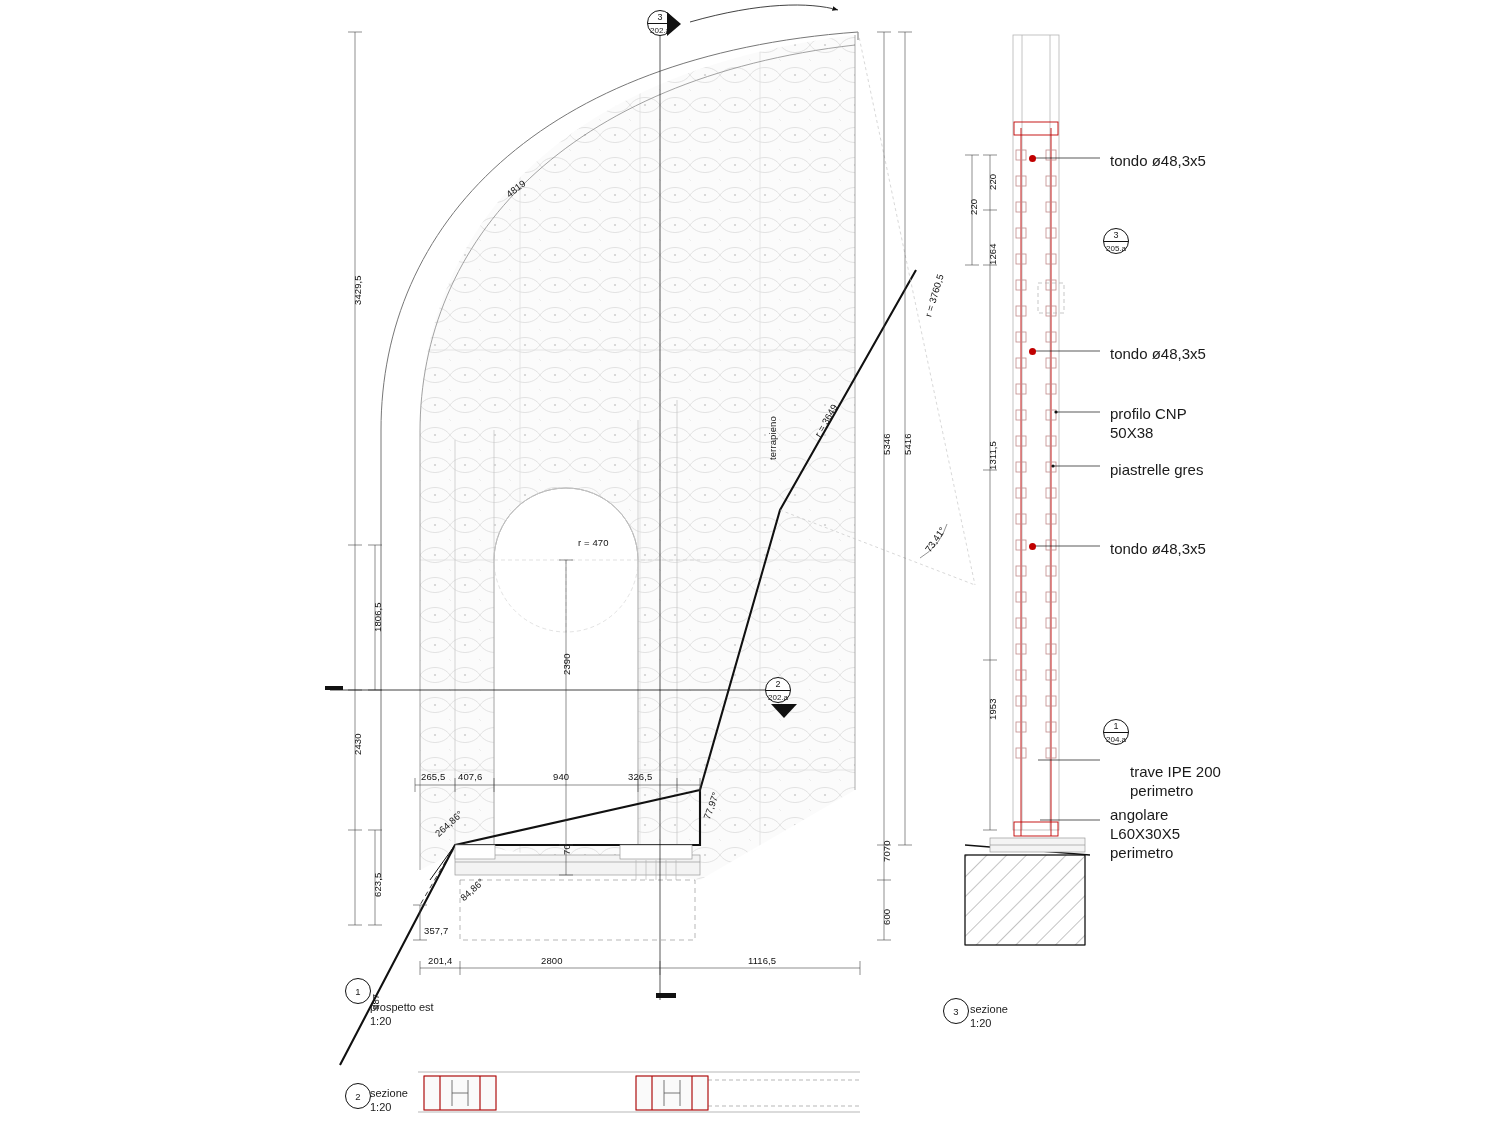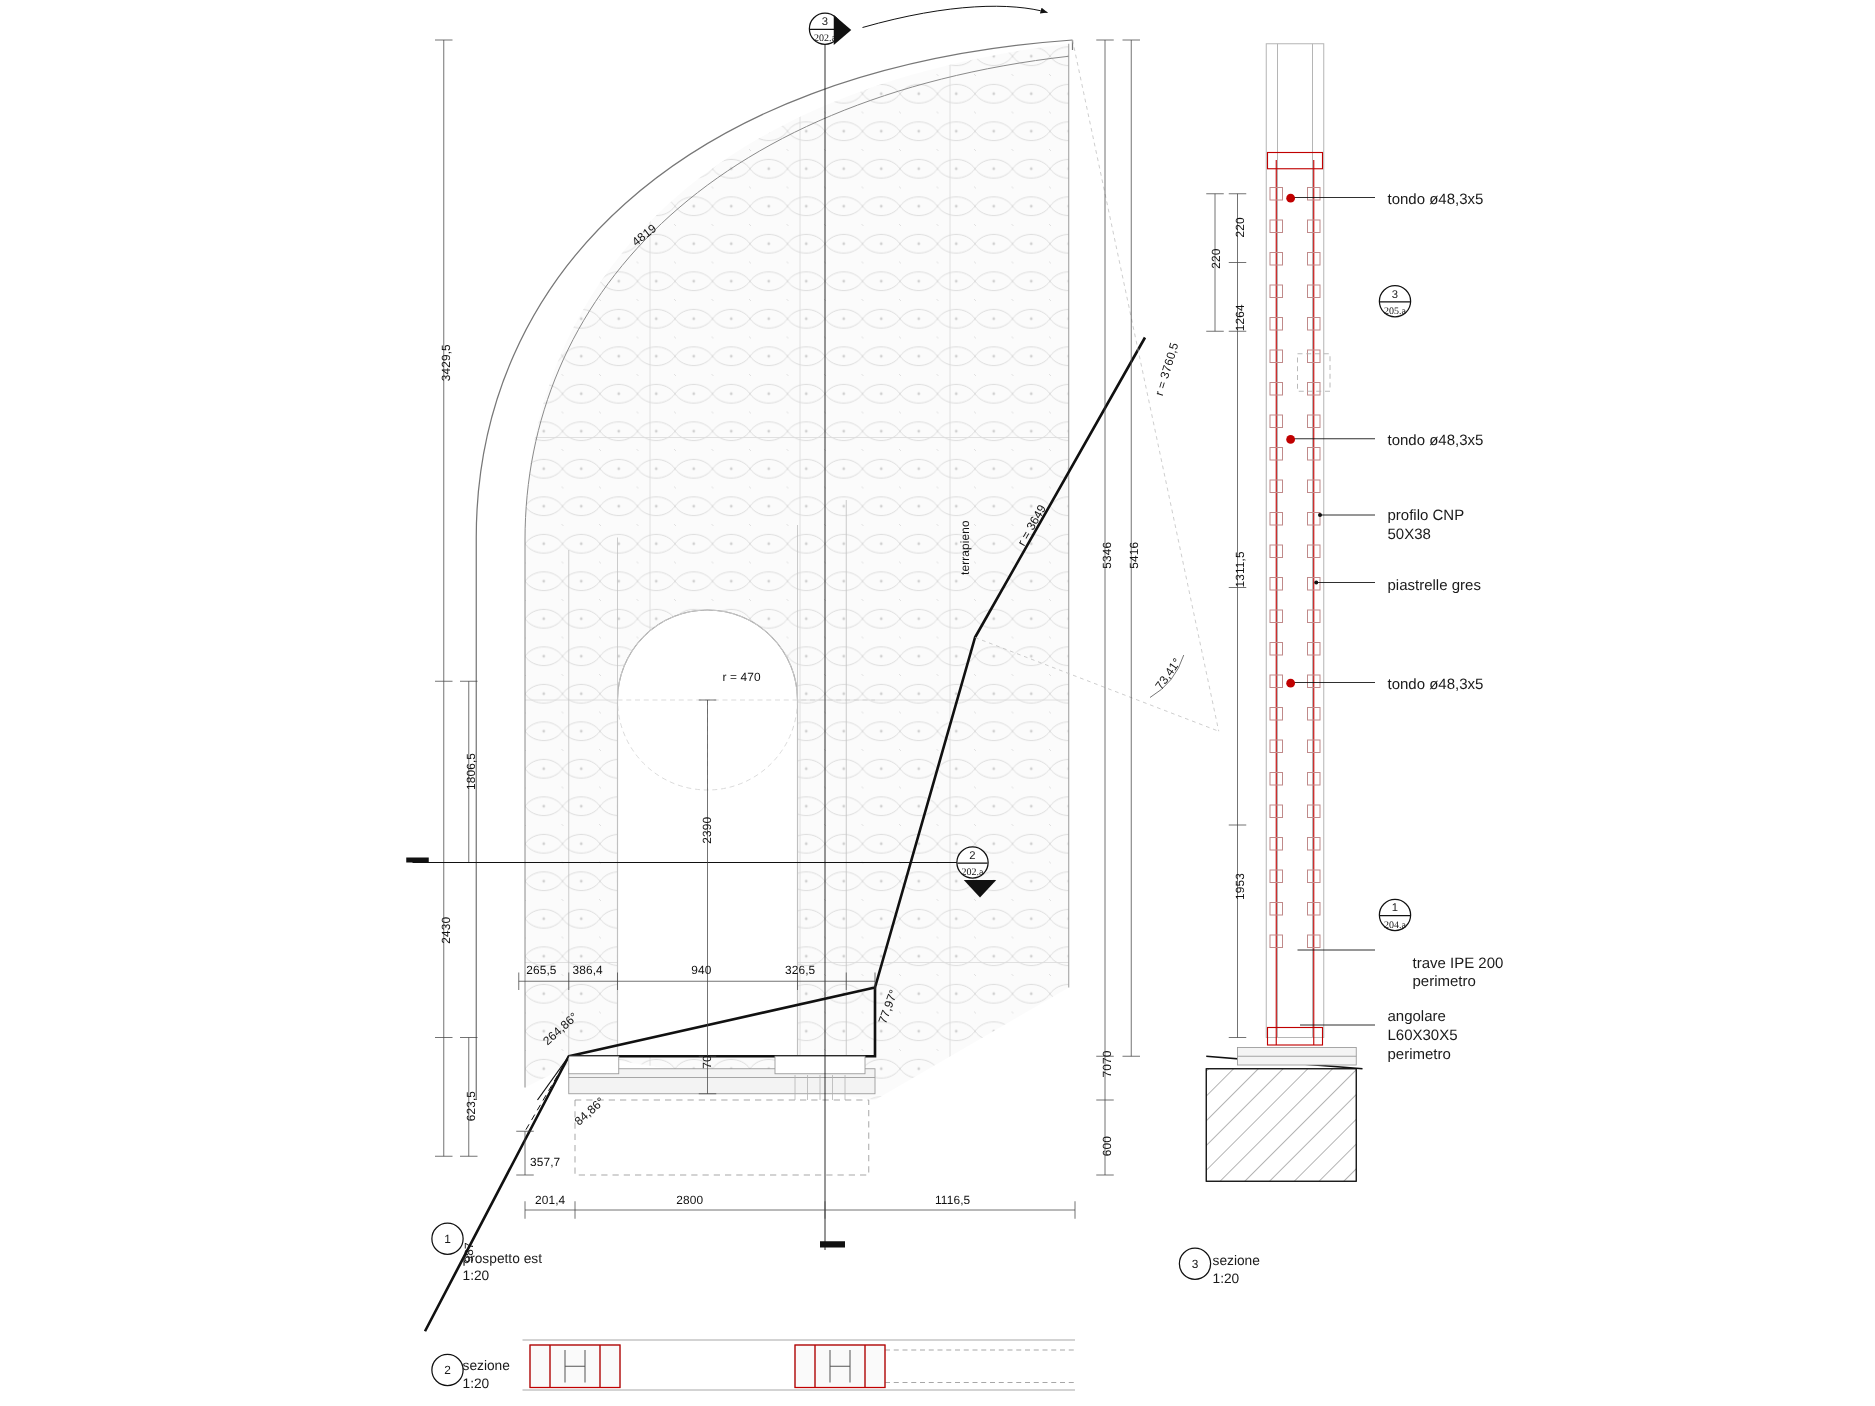--- a/index.html
+++ b/index.html
@@ -8,22 +8,22 @@
   #sheet{position:absolute;left:0;top:0;width:1500px;height:1125px;}
   .lbl{position:absolute;font-size:9.5px;color:#111;white-space:nowrap;letter-spacing:.1px;}
   .lbl.rot90{transform-origin:0 0;transform:rotate(-90deg);}
   .tagcircle{position:absolute;width:26px;height:26px;border:1px solid #111;border-radius:50%;
         box-sizing:border-box;display:flex;align-items:center;justify-content:center;
         font-size:9.5px;background:#fff;}
   .tagsplit{position:absolute;border:1px solid #111;border-radius:13px;width:26px;height:26px;
         box-sizing:border-box;background:#fff;}
   .tagsplit .top{height:12px;display:flex;align-items:center;justify-content:center;font-size:9px;
         border-bottom:1px solid #111;}
-  .tagsplit .bot{height:12px;display:flex;align-items:center;justify-content:center;font-size:8px;font-family:Liberation Serif, serif;}
-  .callout{position:absolute;font-size:12px;line-height:1.25;white-space:pre;}
+  .tagsplit .bot{height:12px;display:flex;align-items:center;justify-content:center;font-size:8px;}
+  .callout{position:absolute;font-size:15px;line-height:1.25;white-space:pre;}
   .dot{position:absolute;width:7px;height:7px;border-radius:50%;background:#c00000;}
   svg{position:absolute;left:0;top:0;}
   .ttl{position:absolute;font-size:11px;line-height:1.3;white-space:pre;}
 </style>
 </head>
 <body>
 
 <div id="sheet">
 
 <svg width="1500" height="1125" viewBox="0 0 1500 1125">
@@ -345,21 +345,21 @@
 <div class="lbl rot90" style="left:372px;top:632px;">1806,5</div>
 <div class="lbl rot90" style="left:352px;top:755px;">2430</div>
 <div class="lbl rot90" style="left:372px;top:897px;">623,5</div>
 <div class="lbl rot90" style="left:370px;top:1010px;">987</div>
 
 <div class="lbl rot90" style="left:561px;top:675px;">2390</div>
 <div class="lbl rot90" style="left:561px;top:855px;">70</div>
 <div class="lbl" style="left:424px;top:925px;">357,7</div>
 
 <div class="lbl" style="left:421px;top:771px;">265,5</div>
-<div class="lbl" style="left:458px;top:771px;">386,4</div>
+<div class="lbl" style="left:458px;top:771px;">407,6</div>
 <div class="lbl" style="left:553px;top:771px;">940</div>
 <div class="lbl" style="left:628px;top:771px;">326,5</div>
 
 <div class="lbl" style="left:428px;top:955px;">201,4</div>
 <div class="lbl" style="left:541px;top:955px;">2800</div>
 <div class="lbl" style="left:748px;top:955px;">1116,5</div>
 
 <div class="lbl rot90" style="left:881px;top:455px;">5346</div>
 <div class="lbl rot90" style="left:902px;top:455px;">5416</div>
 <div class="lbl rot90" style="left:881px;top:862px;">7070</div>

